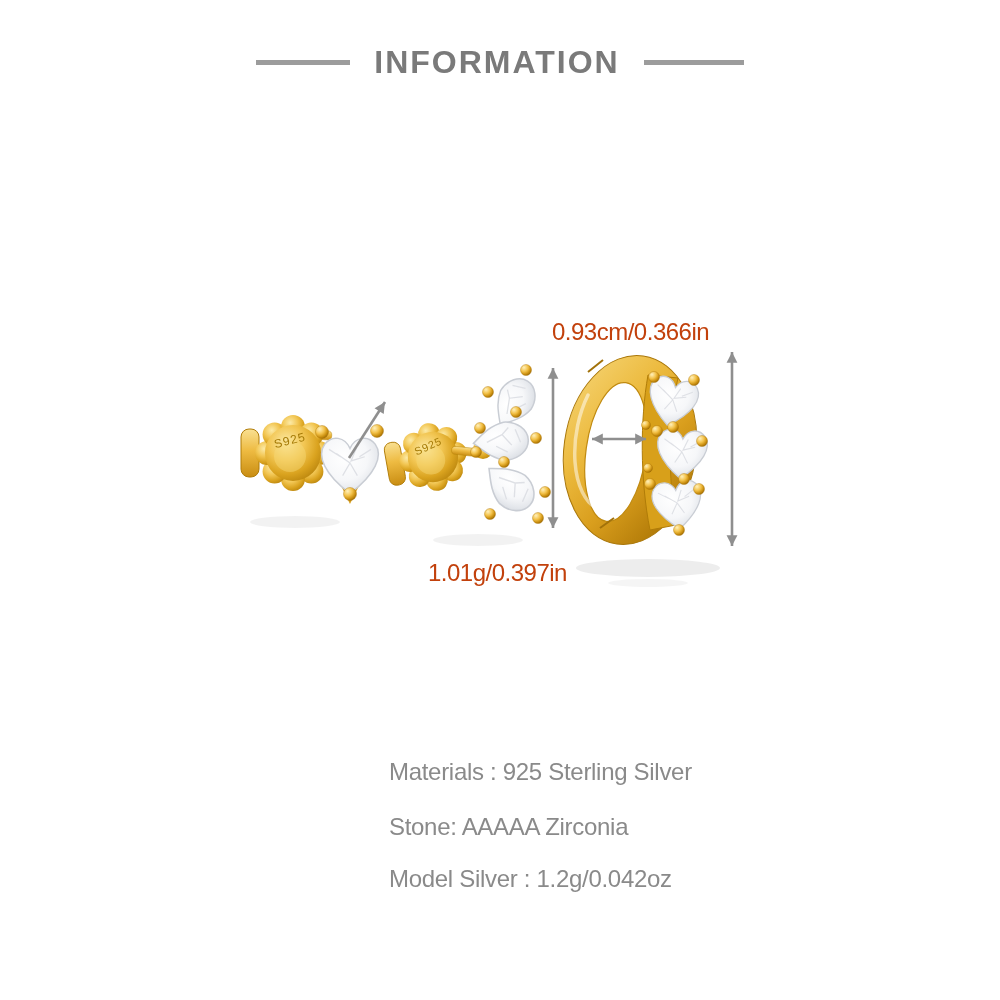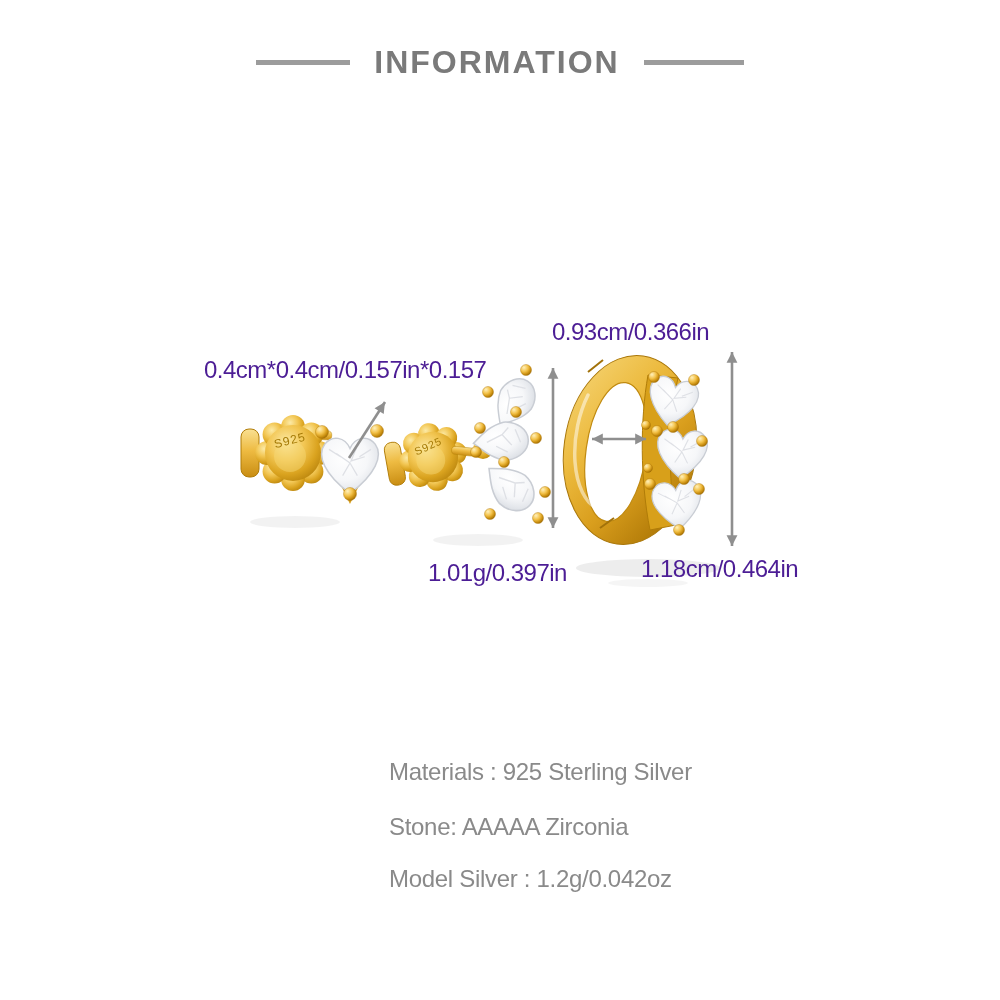--- a/index.html
+++ b/index.html
@@ -8,21 +8,21 @@
   
   .hdr{position:absolute;top:44px;left:0;width:1000px;display:flex;align-items:center;
        justify-content:center;gap:24px;}
   .hdr-line{height:5px;background:#9c9c9c;}
   .hdr-line.l{width:94px;}
   .hdr-line.r{width:100px;}
   .hdr-title{font-size:32px;font-weight:700;letter-spacing:2px;color:#7a7a7a;}
   
   .fig{position:absolute;left:0;top:0;width:1000px;height:1000px;}
   
-  .dim{position:absolute;font-size:24px;letter-spacing:-0.5px;color:#4c1d95;white-space:nowrap;}
+  .dim{position:absolute;font-size:24px;letter-spacing:-0.5px;color:#c2410c;white-space:nowrap;}
   .dim.stud-size{left:204px;top:356px;}
   .dim.hoop-width{left:552px;top:318px;}
   .dim.stud-height{left:428px;top:559px;}
   .dim.hoop-height{left:641px;top:555px;}
   
   .spec{position:absolute;left:345px;font-size:24px;letter-spacing:-0.3px;color:#8a8a8a;white-space:nowrap;margin-left:44px;}
   .spec.materials{top:758px;}
   .spec.stone{top:813px;}
   .spec.weight{top:865px;}
   
@@ -169,24 +169,22 @@
     </g>
 
     <g>
       <line class="arrow" x1="349" y1="458" x2="385" y2="402" marker-end="url(#arr)"></line>
       <line class="arrow" x1="553" y1="368" x2="553" y2="528" marker-start="url(#arr)" marker-end="url(#arr)"></line>
       <line class="arrow" x1="592" y1="439" x2="646" y2="439" marker-start="url(#arr)" marker-end="url(#arr)"></line>
       <line class="arrow" x1="732" y1="352" x2="732" y2="546" marker-start="url(#arr)" marker-end="url(#arr)"></line>
     </g>
   </svg>
 
-  <div class="dim stud-size">0.4cm*0.4cm/0.157in*0.157</div>
   <div class="dim hoop-width">0.93cm/0.366in</div>
   <div class="dim stud-height">1.01g/0.397in</div>
-  <div class="dim hoop-height">1.18cm/0.464in</div>
 
   <div>
     <div class="spec materials">Materials : 925 Sterling Silver</div>
     <div class="spec stone">Stone: AAAAA Zirconia</div>
     <div class="spec weight">Model Silver : 1.2g/0.042oz</div>
   </div>
 
 </div>
 
 </body></html>

